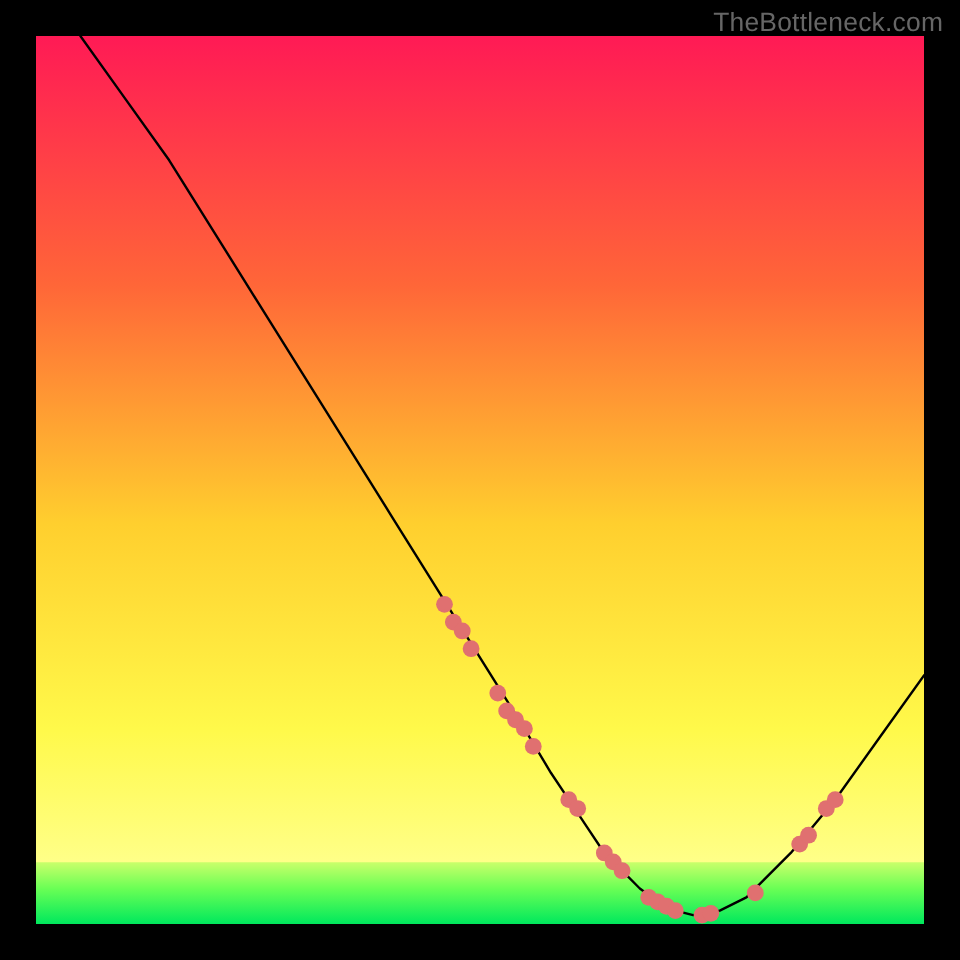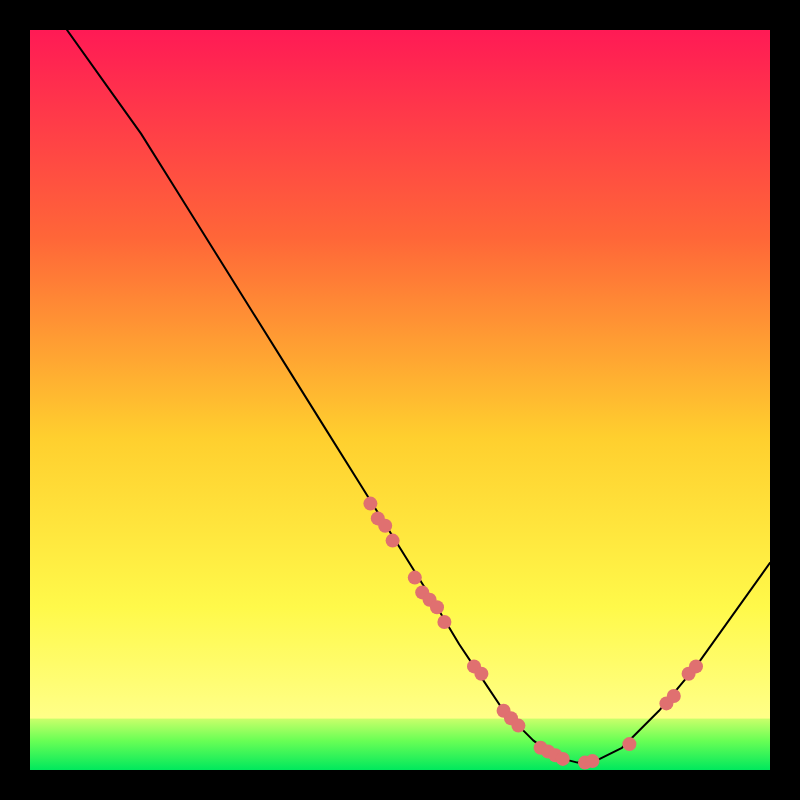--- a/index.html
+++ b/index.html
@@ -37,20 +37,21 @@
   svg.plot {
     display: block;
     width: 740px;
     height: 740px;
   }
 </style>
 </head>
 <body>
 
 <div class="container">
+  <div class="watermark">TheBottleneck.com</div>
   <div class="plot-wrap">
     <svg class="plot" viewBox="0 0 740 740">
       <defs>
         <linearGradient id="bg-grad" x1="0" y1="0" x2="0" y2="1">
           <stop offset="0%" stop-color="#ff1a55"></stop>
           <stop offset="28%" stop-color="#ff6638"></stop>
           <stop offset="55%" stop-color="#ffcf2e"></stop>
           <stop offset="78%" stop-color="#fff94a"></stop>
           <stop offset="93%" stop-color="#ffff88"></stop>
           <stop offset="93.1%" stop-color="#c8ff6a"></stop>

